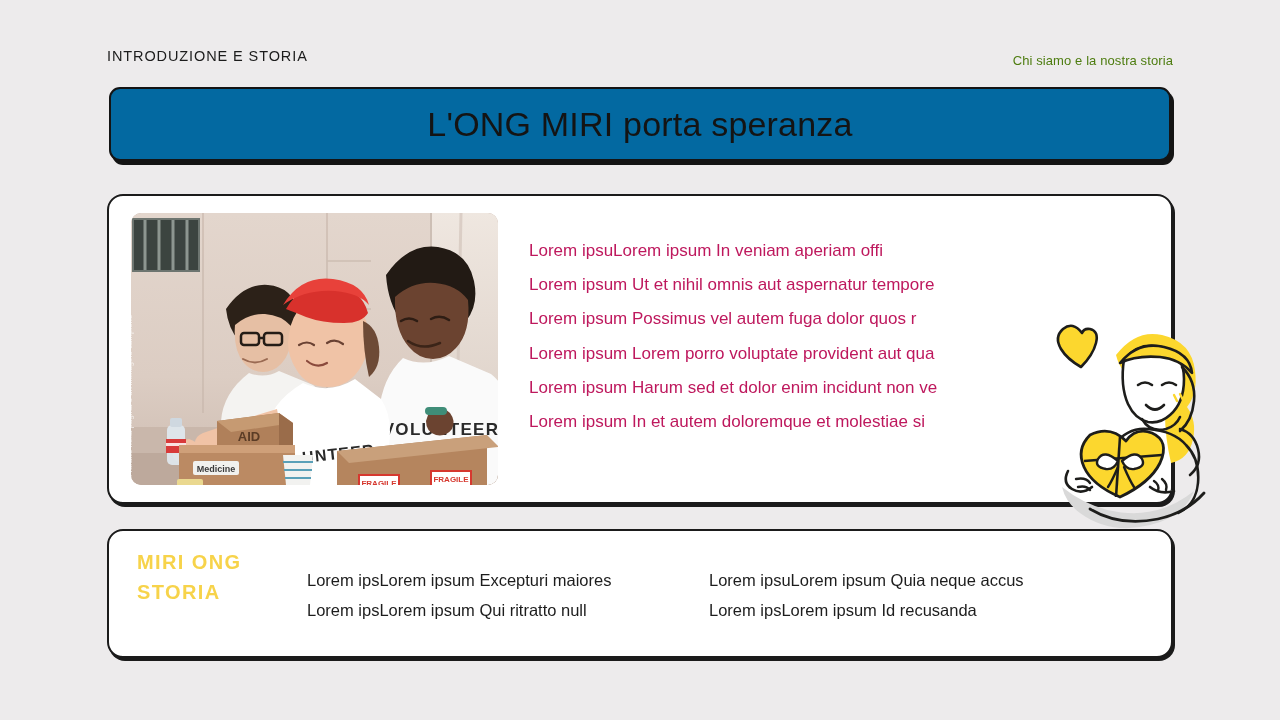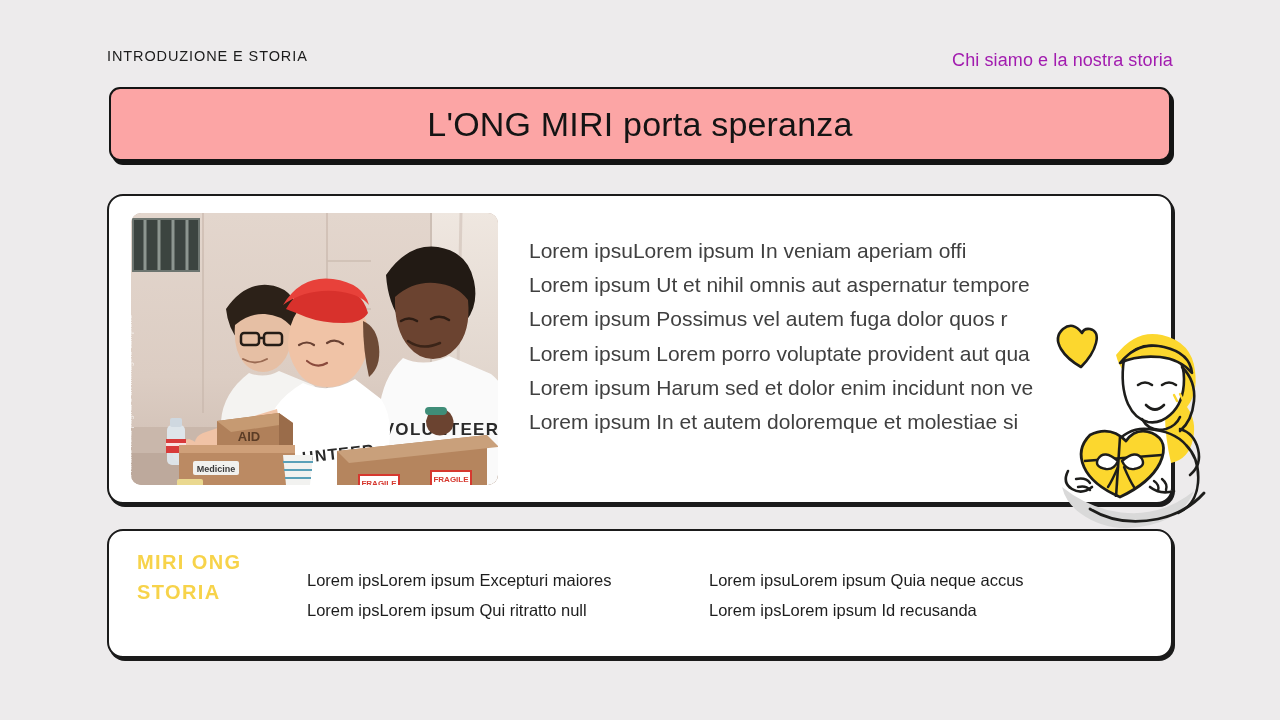--- a/index.html
+++ b/index.html
@@ -35,36 +35,36 @@
     gap: 32px;
   }
   .eyebrow {
     font-size: 14.5px;
     letter-spacing: 0.9px;
     color: #1c1c1c;
     font-weight: 400;
     white-space: nowrap;
   }
   .header-right {
-    font-size: 18px;
-    color: #a21caf;
+    font-size: 13px;
+    color: #4d7c0f;
     font-weight: 400;
     white-space: nowrap;
     letter-spacing: 0.1px;
     margin-top: 8px;
   }
 
   
   .title-banner {
     position: absolute;
     left: 109px;
     top: 87px;
     width: 1062px;
     height: 74px;
-    background: #fca5a5;
+    background: #0369a1;
     border: 2.5px solid #141414;
     border-radius: 11px;
     box-shadow: 3px 4px 0 0 #141414;
     display: flex;
     align-items: center;
     justify-content: center;
     box-sizing: border-box;
   }
   .title-banner .title-text {
     font-size: 34px;
@@ -116,22 +116,22 @@
   }
 
   
   .body-list {
     position: absolute;
     left: 420px;
     top: 38px;
     width: 560px;
   }
   .body-list .line {
-    font-size: 21px;
-    color: #404040;
+    font-size: 17px;
+    color: #be185d;
     line-height: 34.2px;
     white-space: nowrap;
     font-weight: 400;
   }
 
   
   .illustration {
     position: absolute;
     left: 945px;
     top: 115px;

